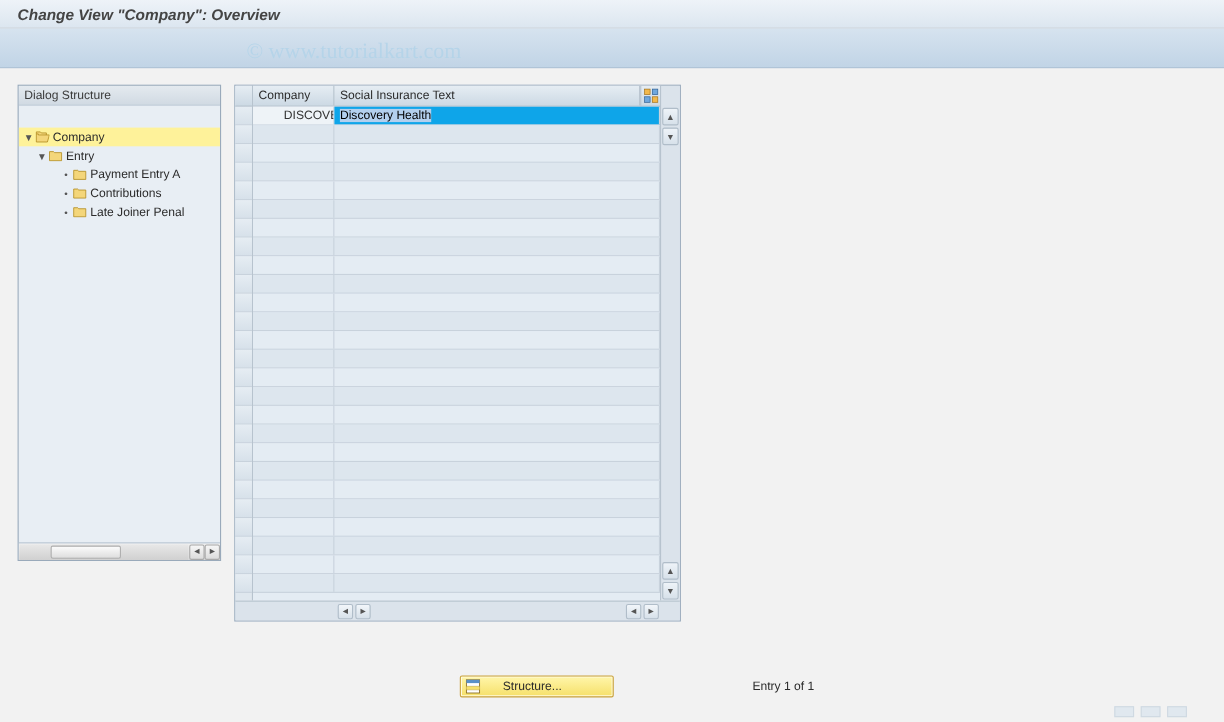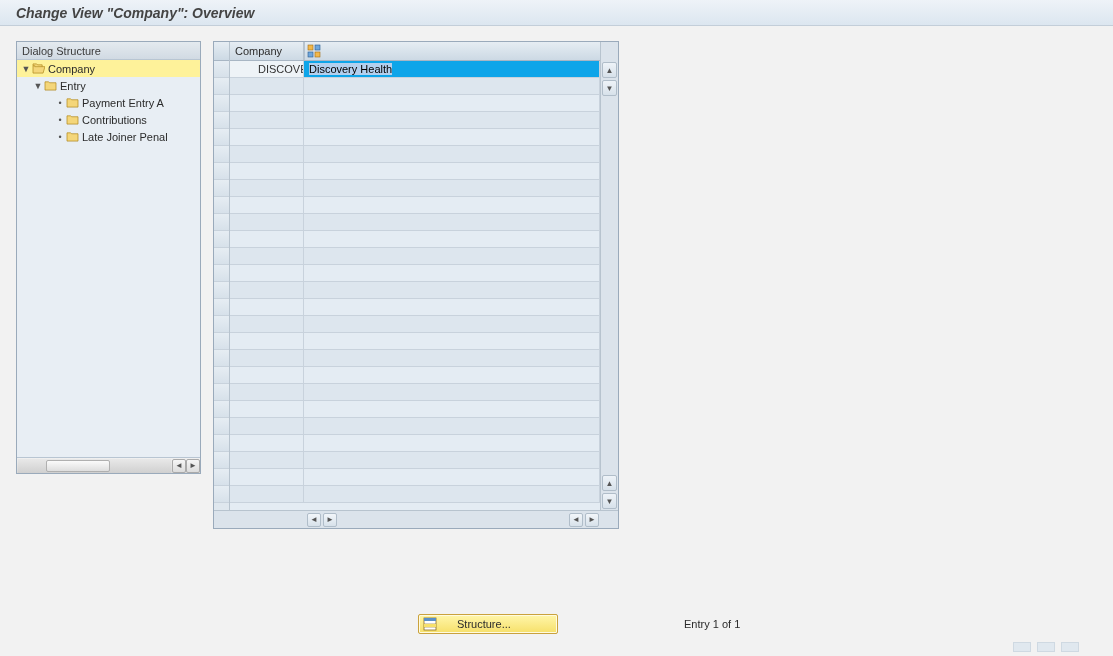--- a/index.html
+++ b/index.html
@@ -41,20 +41,21 @@
     align-items: flex-start;
   }
   
   .tree-panel {
     width: 185px; height: 433px;
     border: 1px solid #9aaabb;
     background: #e8eef4;
     display: flex; flex-direction: column;
     position: relative;
     overflow: hidden;
+    gap: 20px;
   }
   .tree-header {
     height: 18px;
     background: linear-gradient(#e4eaef,#d1dae3);
     border-bottom: 1px solid #b8c5d2;
     padding-left: 5px;
     line-height: 18px;
     color: #3b3b3b;
   }
   .tree-body {
@@ -249,20 +250,23 @@
 </style>
 </head>
 <body>
 
 <div class="window">
 
   <div class="title-bar">
     <span class="title-text">Change View "Company": Overview</span>
   </div>
 
+  <div class="toolbar-strip">
+    <span class="watermark">© www.tutorialkart.com</span>
+  </div>
 
   <div class="body-area">
 
     <div class="tree-panel">
       <div class="tree-header">Dialog Structure</div>
       <div class="tree-body">
 
         <div class="tree-row selected">
           <span class="expander">▼</span>
           <span class="icon">
@@ -351,20 +355,21 @@
             <div class="selcell"></div>
             <div class="selcell"></div>
             <div class="selcell"></div>
             <div class="selcell"></div>
             <div class="selcell"></div>
             <div class="selcell"></div>
           </div>
         <div class="grid-cols">
           <div class="grid-header">
             <div class="hcell col-company">Company</div>
+            <div class="hcell col-sitext">Social Insurance Text</div>
             <div class="hconfig">
               <svg width="14" height="14" viewBox="0 0 14 14">
                 <rect x="1" y="1" width="5" height="5" fill="#f2b84b" stroke="#a06c12" stroke-width="0.6"></rect>
                 <rect x="8" y="1" width="5" height="5" fill="#6fa7dd" stroke="#2a5a8e" stroke-width="0.6"></rect>
                 <rect x="1" y="8" width="5" height="5" fill="#6fa7dd" stroke="#2a5a8e" stroke-width="0.6"></rect>
                 <rect x="8" y="8" width="5" height="5" fill="#f2b84b" stroke="#a06c12" stroke-width="0.6"></rect>
               </svg>
             </div>
           </div>
           <div class="grid-rows" id="grid-rows">

